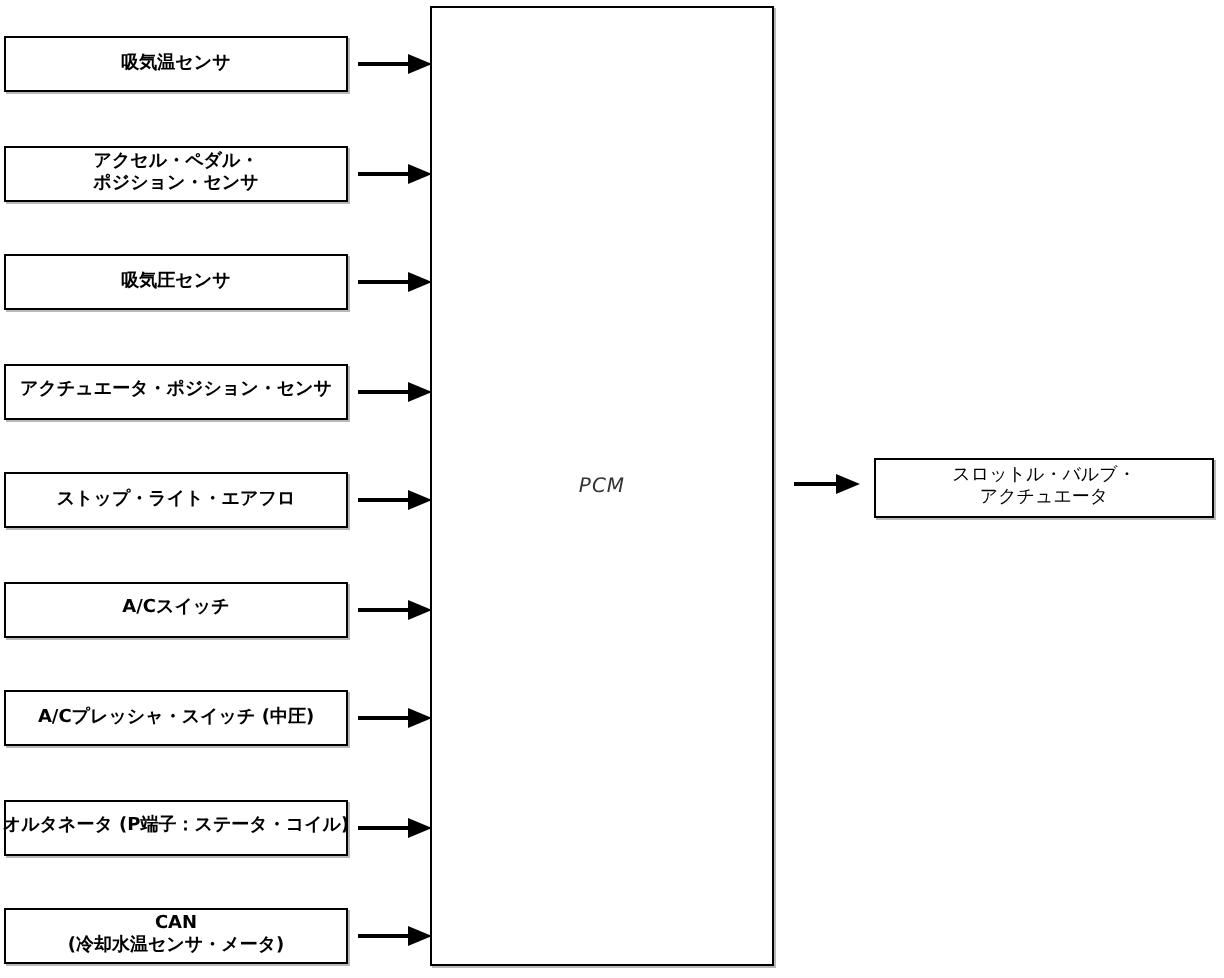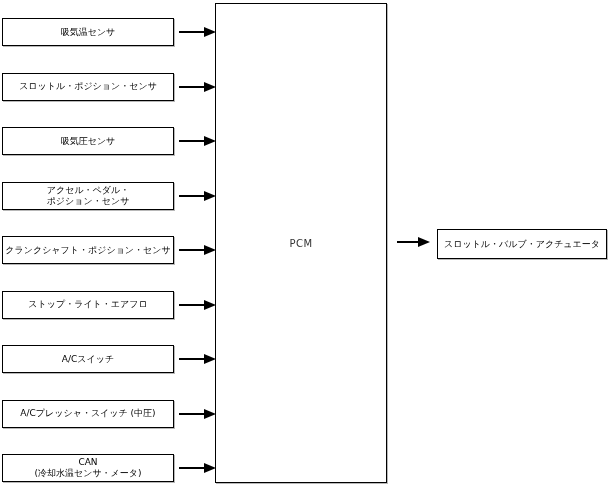--- a/index.html
+++ b/index.html
@@ -36,20 +36,21 @@
     width: 100%;
     height: 100%;
     border: 1px solid var(--border, #000000);
     box-shadow: 1px 1px 0 rgba(0,0,0,0.28);
     background: #ffffff;
     display: flex;
     flex-direction: column;
     align-items: center;
     justify-content: center;
     text-align: center;
+    font-weight: bold;
   }
   .box-line {
     font-size: 9px;
     line-height: 11px;
     color: var(--text, #000000);
     white-space: nowrap;
   }
   
   .arrow { position: absolute; top: 0; left: 0; width: 100%; height: 100%; pointer-events: none; }
   .arrow-line {
@@ -82,20 +83,21 @@
     box-shadow: 1px 1px 0 rgba(0,0,0,0.28);
     background: #ffffff;
     display: flex;
     align-items: center;
     justify-content: center;
   }
   .pcm-label {
     font-size: 10px;
     color: #333333;
     letter-spacing: 0.5px;
+    font-style: italic;
   }
   
   .out-arrow-line {
     position: absolute;
     left: 397px;
     top: 241px;
     width: 23px;
     height: 2px;
     background: var(--arrow, #000000);
   }
@@ -114,21 +116,21 @@
     position: absolute;
     box-sizing: border-box;
     left: 437px;
     top: 229px;
     width: 170px;
     height: 30px;
     border: 1px solid var(--border, #000000);
     box-shadow: 1px 1px 0 rgba(0,0,0,0.28);
     background: #ffffff;
     display: flex;
-    flex-direction: row;
+    flex-direction: column;
     align-items: center;
     justify-content: center;
     text-align: center;
   }
 </style>
 </head>
 <body>
 
 <div class="canvas">
 
@@ -137,49 +139,40 @@
         <div class="io-box">
           <div class="box-line">吸気温センサ</div>
         </div>
         <div class="arrow">
           <div class="arrow-line"></div>
           <div class="arrow-head"></div>
         </div>
       </div>
       <div class="input-row">
         <div class="io-box">
-          <div class="box-line">スロットル・ポジション・センサ</div>
-        </div>
-        <div class="arrow">
-          <div class="arrow-line"></div>
-          <div class="arrow-head"></div>
-        </div>
-      </div>
-      <div class="input-row">
-        <div class="io-box">
-          <div class="box-line">吸気圧センサ</div>
-        </div>
-        <div class="arrow">
-          <div class="arrow-line"></div>
-          <div class="arrow-head"></div>
-        </div>
-      </div>
-      <div class="input-row">
-        <div class="io-box">
           <div class="box-line">アクセル・ペダル・</div>
           <div class="box-line">ポジション・センサ</div>
         </div>
         <div class="arrow">
           <div class="arrow-line"></div>
           <div class="arrow-head"></div>
         </div>
       </div>
       <div class="input-row">
         <div class="io-box">
-          <div class="box-line">クランクシャフト・ポジション・センサ</div>
+          <div class="box-line">吸気圧センサ</div>
+        </div>
+        <div class="arrow">
+          <div class="arrow-line"></div>
+          <div class="arrow-head"></div>
+        </div>
+      </div>
+      <div class="input-row">
+        <div class="io-box">
+          <div class="box-line">アクチュエータ・ポジション・センサ</div>
         </div>
         <div class="arrow">
           <div class="arrow-line"></div>
           <div class="arrow-head"></div>
         </div>
       </div>
       <div class="input-row">
         <div class="io-box">
           <div class="box-line">ストップ・ライト・エアフロ</div>
         </div>
@@ -193,20 +186,29 @@
           <div class="box-line">A/Cスイッチ</div>
         </div>
         <div class="arrow">
           <div class="arrow-line"></div>
           <div class="arrow-head"></div>
         </div>
       </div>
       <div class="input-row">
         <div class="io-box">
           <div class="box-line">A/Cプレッシャ・スイッチ (中圧)</div>
+        </div>
+        <div class="arrow">
+          <div class="arrow-line"></div>
+          <div class="arrow-head"></div>
+        </div>
+      </div>
+      <div class="input-row">
+        <div class="io-box">
+          <div class="box-line">オルタネータ (P端子：ステータ・コイル)</div>
         </div>
         <div class="arrow">
           <div class="arrow-line"></div>
           <div class="arrow-head"></div>
         </div>
       </div>
       <div class="input-row">
         <div class="io-box">
           <div class="box-line">CAN</div>
           <div class="box-line">(冷却水温センサ・メータ)</div>

